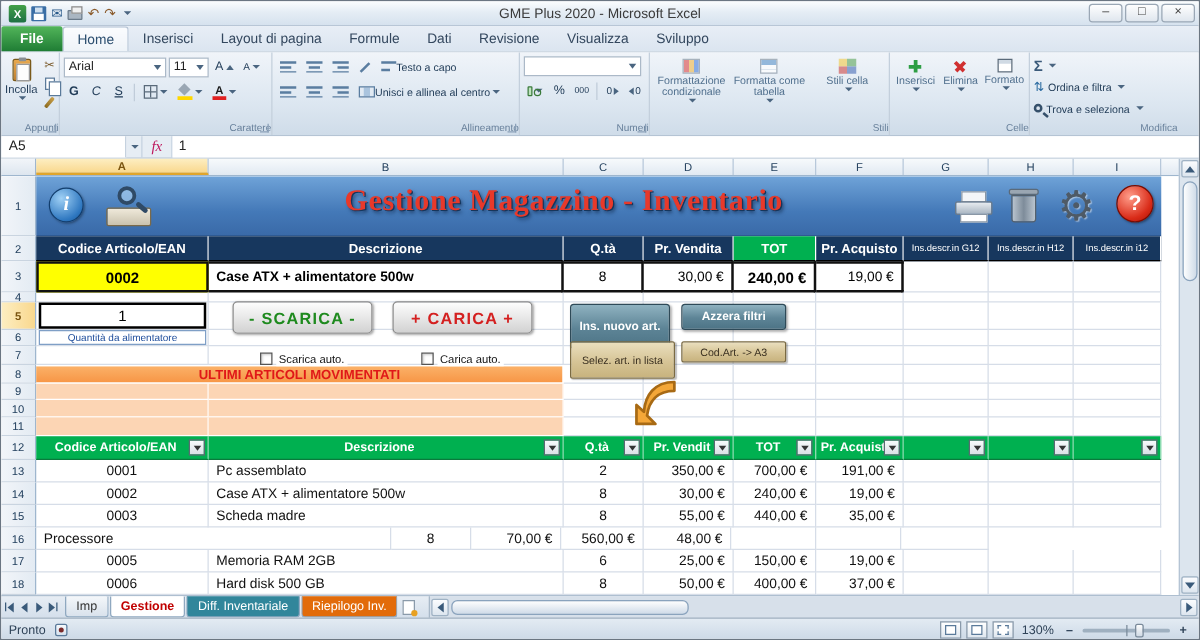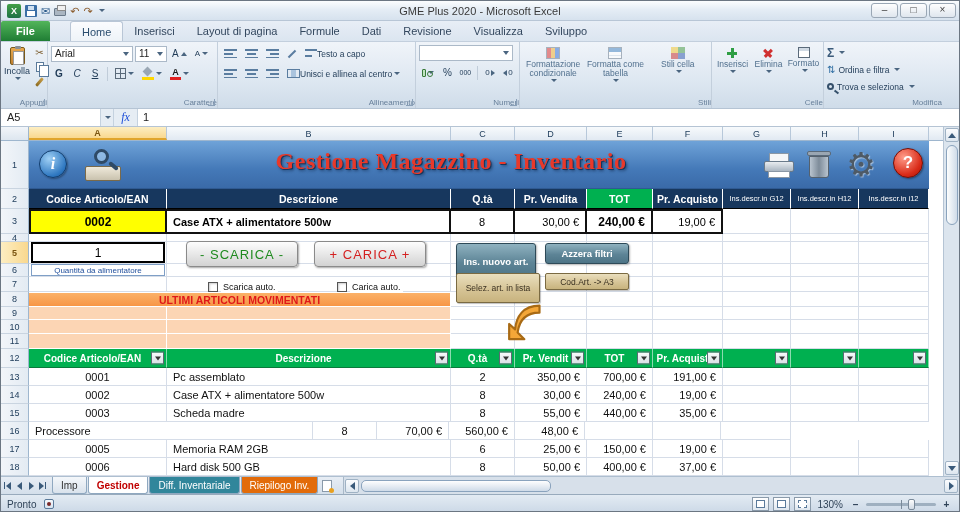--- a/index.html
+++ b/index.html
@@ -17,21 +17,21 @@
 .qglyph.blue{color:#2a5a8a}
 .print-ic{width:12px;height:8px;background:#aab6c2;border:1px solid #6a7a8a;border-radius:1px;position:relative;margin-top:3px}
 .print-ic:before{content:"";position:absolute;top:-4px;left:2px;width:7px;height:4px;background:#f0f0f0;border:1px solid #8a8a8a}
 .title-text{position:absolute;left:0;right:0;text-align:center;font-size:11px;color:#3a3a3a}
 .winbtns{margin-left:auto;display:flex;z-index:2}
 .winbtn{width:27px;height:15px;border:1px solid #9aa7b5;border-radius:3px;background:linear-gradient(#fefefe,#dfe6ee);font-size:10px;line-height:12px;text-align:center;color:#444;margin-left:2px}
 
 
 .rtabs{position:absolute;top:20px;left:0;right:0;height:21px;background:linear-gradient(#e8eef6,#dbe5f0);display:flex;align-items:flex-end;border-bottom:1px solid #c3cfdd}
 .rtab{height:20px;line-height:20px;padding:0 11px;font-size:11px;color:#33475e}
-.rtab.file{background:linear-gradient(#52b55a,#1f7d34);color:#fff;font-weight:bold;margin-right:20px;padding:0 15px;border-radius:2px 2px 0 0}
+.rtab.file{background:linear-gradient(#52b55a,#1f7d34);color:#fff;font-weight:bold;margin-right:0;padding:0 15px;border-radius:2px 2px 0 0}
 .rtab.active{background:linear-gradient(#fbfcfe,#eef3f8);border:1px solid #b9c6d6;border-bottom:none;border-radius:3px 3px 0 0;color:#2a4d6e}
 
 
 .ribbon{position:absolute;top:41px;left:0;right:0;height:67px;background:linear-gradient(#f0f4f9,#dde7f1 60%,#cfdce9);border-bottom:1px solid #b5c4d4;display:flex}
 .rgroup{height:100%;border-right:1px solid #c3cfdc;position:relative;padding:3px 3px 13px;display:flex;flex-direction:column}
 .rg-label{position:absolute;bottom:1px;left:0;right:0;text-align:right;font-size:8px;color:#68809b}
 .launcher{position:absolute;right:2px;bottom:2px;width:7px;height:7px;border-right:1px solid #8aa0b8;border-bottom:1px solid #8aa0b8}
 .rrow{display:flex;gap:2px;align-items:center}
 .rbox{border:1px solid #abb9c8;background:#fff;height:16px;display:flex;align-items:center;padding:0 3px;font-size:10px;color:#222}
 .rbtn{height:17px;min-width:16px;display:flex;align-items:center;justify-content:center;font-size:10px;color:#1f3a56;border:1px solid transparent;border-radius:2px;padding:0 2px}
@@ -83,21 +83,21 @@
 .edrow{display:flex;align-items:center;gap:3px;height:15px}
 .sum{font-size:12px;font-weight:bold;color:#3a5a7a}
 .sort-ic{font-size:10px;color:#2a6aa0}
 .mag-mini{width:7px;height:7px;border:2px solid #35506b;border-radius:50%;position:relative}
 .mag-mini:after{content:"";position:absolute;left:5px;top:6px;width:5px;height:2px;background:#35506b;transform:rotate(40deg)}
 
 
 .fbar{position:absolute;top:108px;left:0;right:0;height:18px;background:#e6edf4;border-bottom:1px solid #b5c4d4;display:flex;align-items:stretch}
 .namebox{width:100px;background:#fff;border-right:1px solid #c5d2df;padding:2px 6px;font-size:11px;color:#222}
 .nbc{width:13px;display:flex;align-items:center;justify-content:center;border-right:1px solid #c5d2df}
-.fx{width:24px;display:flex;align-items:center;justify-content:center;font-style:italic;font-family:"Liberation Serif",serif;font-size:12px;color:#1d4ed8;border-right:1px solid #c5d2df}
+.fx{width:24px;display:flex;align-items:center;justify-content:center;font-style:italic;font-family:"Liberation Serif",serif;font-size:12px;color:#be185d;border-right:1px solid #c5d2df}
 .finput{flex:1;background:#fff;padding:2px 5px;font-size:11px;color:#222}
 
 
 .cheads{position:absolute;top:126px;left:0;width:944px;height:14px;display:flex;background:linear-gradient(#f7fafc,#e1e9f2);border-bottom:1px solid #9eb6ce;font-size:9px;color:#23405e}
 .chead{border-right:1px solid #b7c8da;display:flex;align-items:center;justify-content:center}
 .corner{width:28px;background:linear-gradient(#f2f5f9,#dde6ef);border-right:1px solid #9eb6ce}
 .chead.sel{background:linear-gradient(#fdeec2,#f9d88e);border-bottom:2px solid #e0a52c;font-weight:bold;color:#7a5410}
 
 
 .gbody{position:absolute;top:140px;left:0;width:944px;height:335px;background:#fff;overflow:hidden}
@@ -138,21 +138,21 @@
 .pr-paper{position:absolute;top:0;left:5px;width:20px;height:9px;background:#f4f6f8;border:1px solid #8a97a5}
 .pr-body{position:absolute;top:8px;left:0;width:30px;height:11px;background:linear-gradient(#e8ecf0,#aab6c2);border:1px solid #6a7a8a;border-radius:2px}
 .pr-out{position:absolute;top:18px;left:4px;width:22px;height:7px;background:#fff;border:1px solid #8a97a5}
 .bin{left:806px;top:10px;width:24px;height:28px}
 .bin-lid{position:absolute;top:0;left:0;width:24px;height:5px;background:#9aa6b2;border:1px solid #5a6a7a;border-radius:2px}
 .bin-body{position:absolute;top:5px;left:2px;width:20px;height:22px;background:linear-gradient(90deg,#b9c4cf,#7e8c9a 50%,#b9c4cf);border:1px solid #55616d;border-radius:0 0 3px 3px}
 .gear-ic{left:840px;top:4px;width:40px;height:40px;font-size:33px;line-height:40px;text-align:center;color:#4e5a66;text-shadow:1px 1px 1px rgba(255,255,255,.5)}
 .help-ic{left:892px;top:7px;width:30px;height:30px;border-radius:50%;background:radial-gradient(circle at 35% 30%,#ff9d8a,#d92b18 65%,#a31205);border:1px solid #7a0c02;color:#fff;font-weight:bold;font-size:17px;display:flex;align-items:center;justify-content:center;box-shadow:1px 1px 2px rgba(0,0,0,.4)}
 .qty-box{left:30px;top:101px;width:134px;height:21px;border:2px solid #000;background:#fff;display:flex;align-items:center;justify-content:center;font-size:12px}
 .qty-lab{left:30px;top:123px;width:134px;height:12px;border:1px solid #7f9fc6;background:#fff;color:#1f4e9c;font-size:8px;display:flex;align-items:center;justify-content:center}
-.xlbtn{border:1px solid #8a8a8a;border-radius:4px;background:linear-gradient(#fdfdfd,#e8e8e8 50%,#d2d2d2);box-shadow:1px 1px 2px rgba(0,0,0,.35);display:flex;align-items:center;justify-content:center;font-weight:normal}
+.xlbtn{border:1px solid #8a8a8a;border-radius:4px;background:linear-gradient(#fdfdfd,#e8e8e8 50%,#d2d2d2);box-shadow:1px 1px 2px rgba(0,0,0,.35);display:flex;align-items:center;justify-content:center;font-weight:bold}
 .btn-scarica{left:185px;top:100px;width:112px;height:26px;color:#1e8a1e;font-size:13px;letter-spacing:1px}
 .btn-carica{left:313px;top:100px;width:112px;height:26px;color:#d42020;font-size:13px;letter-spacing:1px}
 .tealbtn{background:linear-gradient(#8fb2c0,#5d8496 55%,#4d7486);border:1px solid #2e4a58;color:#fff;font-size:9.5px;font-weight:bold;border-radius:3px;box-shadow:1px 1px 2px rgba(0,0,0,.3);display:flex;align-items:center;justify-content:center}
 .btn-insnuovo{left:455px;top:102px;width:80px;height:36px}
 .btn-azzera{left:544px;top:102px;width:84px;height:21px}
 .tanbtn{background:linear-gradient(#eadfbe,#d6c496 55%,#c8b37e);border:1px solid #7a6a42;color:#3a3020;font-size:8.5px;border-radius:2px;display:flex;align-items:center;justify-content:center;box-shadow:1px 1px 1px rgba(0,0,0,.25)}
 .btn-selez{left:455px;top:132px;width:84px;height:30px}
 .btn-codart{left:544px;top:132px;width:84px;height:17px}
 .chkrow{display:flex;align-items:center;gap:3px}
 .chk1{left:207px;top:140px}.chk2{left:336px;top:140px}

